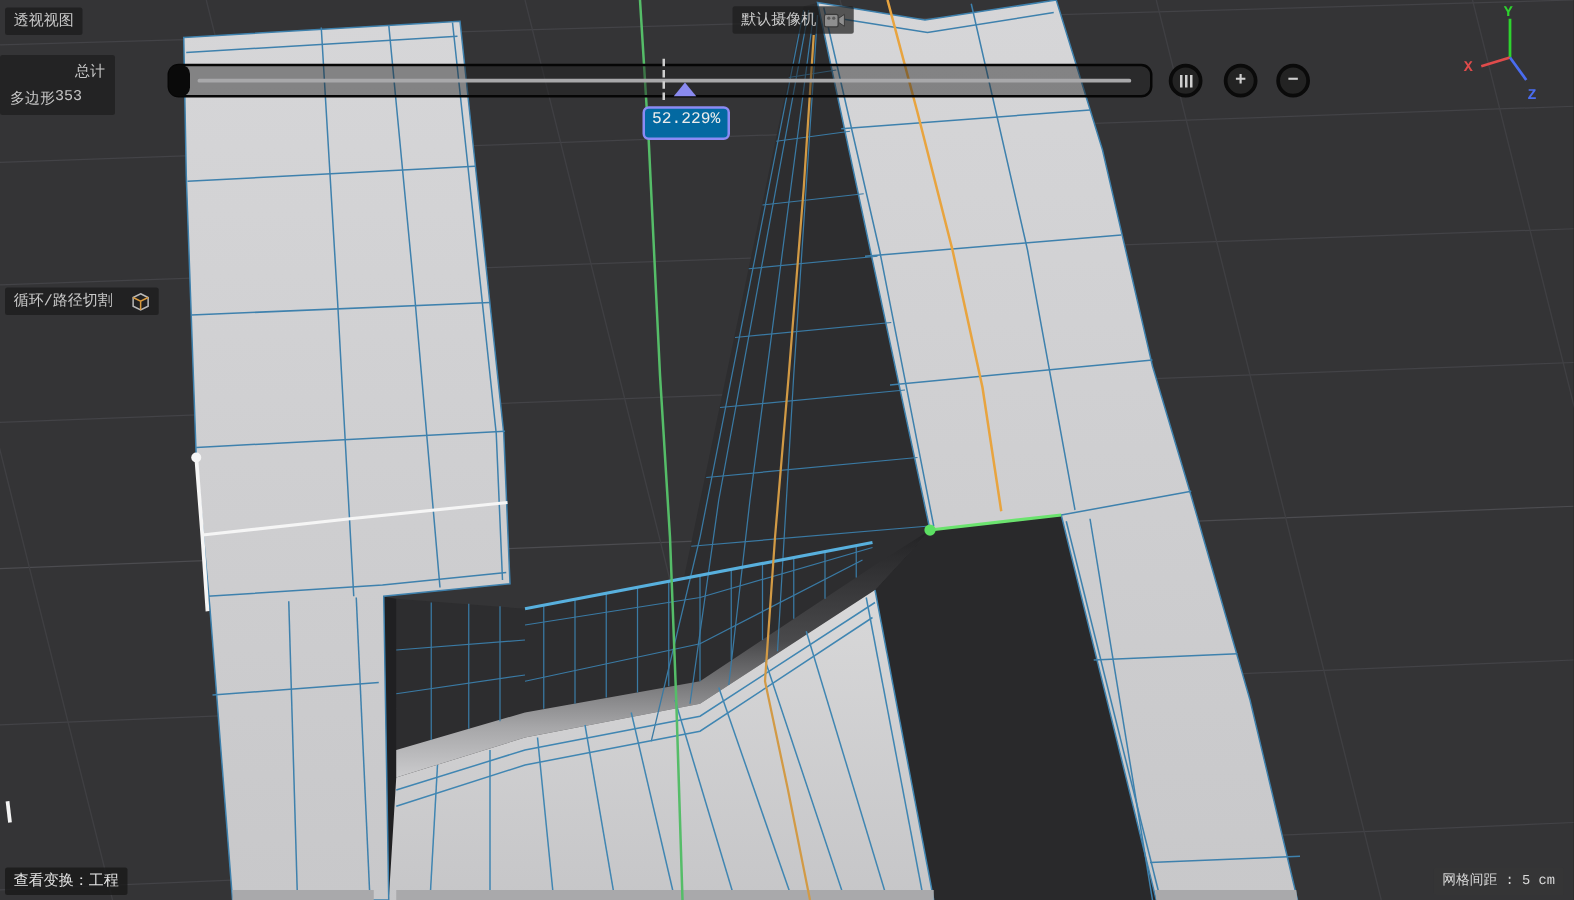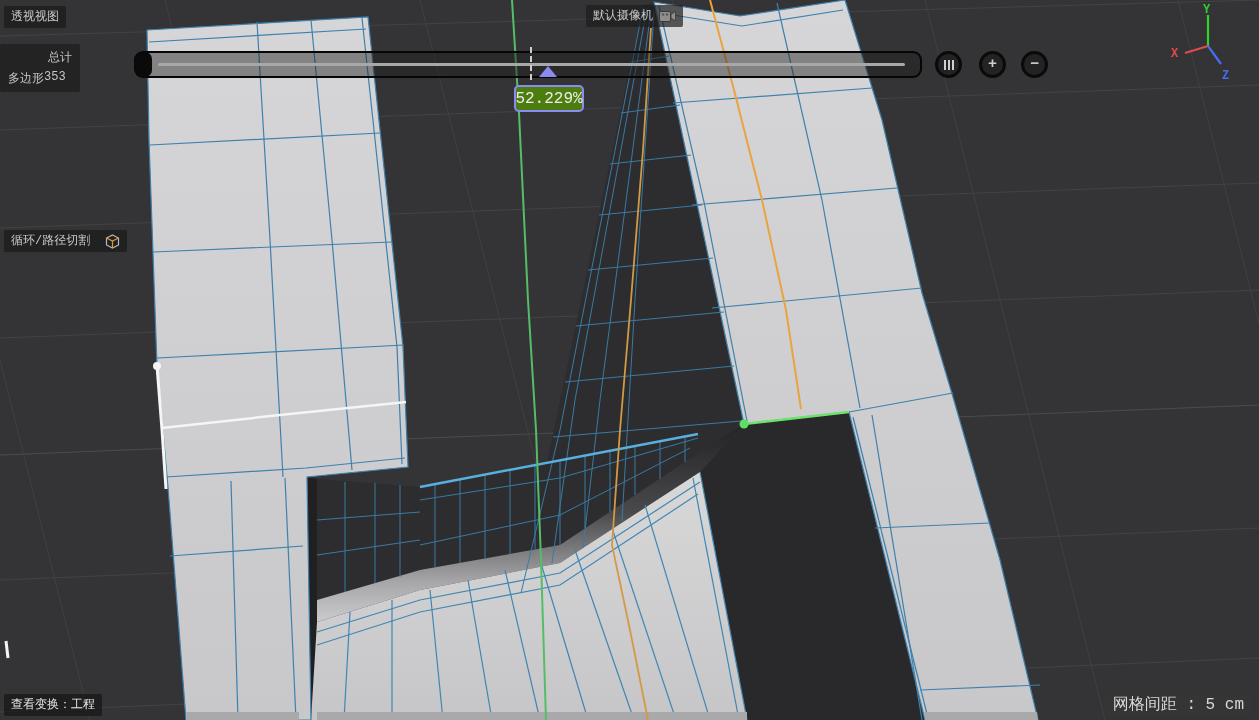--- a/index.html
+++ b/index.html
@@ -4,51 +4,51 @@
 <style>
   html,body{margin:0;padding:0;background:#1a1a1a;}
   #stage{position:relative;width:1259px;height:720px;overflow:hidden;
          font-family:Liberation Mono, monospace;
          background:#343436;user-select:none;}
   #scene{position:absolute;left:0;top:0;}
   .chip{position:absolute;background:rgba(22,22,22,.62);color:#c9c9c9;
         font-size:12px;line-height:16px;padding:3px 7px;border-radius:2px;
         white-space:nowrap;display:flex;align-items:center;gap:6px;}
   
-  #stats{position:absolute;left:0;top:44px;width:80px;background:rgba(22,22,22,.55);
+  #stats{position:absolute;left:0;top:44px;width:92px;background:rgba(22,22,22,.55);
          color:#c6c6c6;font-size:12px;border-radius:2px;padding:3px 0;}
   #stats .row{display:flex;padding:2px 8px;}
   #stats .r1{justify-content:flex-end;}
   
   #slider{position:absolute;left:134px;top:51px;width:788px;height:27px;
           border:2px solid #060606;border-radius:9px;background:rgba(30,30,30,.45);
           box-sizing:border-box;}
   #slider .cap{position:absolute;left:-1px;top:-1px;width:17px;height:25px;
                background:#0a0a0a;border-radius:7px;}
   #slider .track{position:absolute;left:22px;right:15px;top:10px;height:3px;
                  background:#a8a8aa;border-radius:2px;}
   #slider .marker-dash{position:absolute;left:394px;top:-6px;height:33px;width:0;
                  border-left:2px dashed #cfcfcf;}
   #slider .marker-tri{position:absolute;left:403px;top:13px;width:0;height:0;
                  border-left:9px solid transparent;border-right:9px solid transparent;
                  border-bottom:11px solid #8a8af0;}
   #tooltip{position:absolute;left:514px;top:85px;width:66px;height:23px;
-           background:#4d7c0f;border:2px solid #8b8bf4;border-radius:5px;
-           color:#ececec;font-size:16px;display:flex;align-items:center;
+           background:#0369a1;border:2px solid #8b8bf4;border-radius:5px;
+           color:#ececec;font-size:13px;display:flex;
            justify-content:center;}
   
   .rbtn{position:absolute;top:51px;width:27px;height:27px;border-radius:50%;
         background:#232323;border:3px solid #0a0a0a;box-sizing:border-box;
         color:#cfcfcf;display:flex;align-items:center;justify-content:center;
         font-size:15px;font-weight:bold;cursor:pointer;}
   .rbtn .bar{display:inline-block;width:2px;height:10px;background:#cfcfcf;margin:0 1px;}
   
   #vt-label{left:4px;top:694px;background:rgba(25,25,25,.8);color:#e5e5e5;}
   #grid-label{right:8px;left:auto;top:694px;position:absolute;background:rgba(55,55,55,.55);
-        color:#d8d8d8;font-size:16px;line-height:16px;padding:3px 7px;border-radius:2px;}
+        color:#d8d8d8;font-size:11px;line-height:16px;padding:3px 7px;border-radius:2px;}
   #loopcut{left:4px;top:230px;gap:15px;}
   #cam-chip{left:570px;top:5px;background:rgba(28,28,28,.7);margin-left:16px;}
   #view-chip{left:4px;top:6px;}
   #gizmo{position:absolute;left:1162px;top:2px;}
 </style>
 </head>
 <body>
 
 <div id="stage">
 

